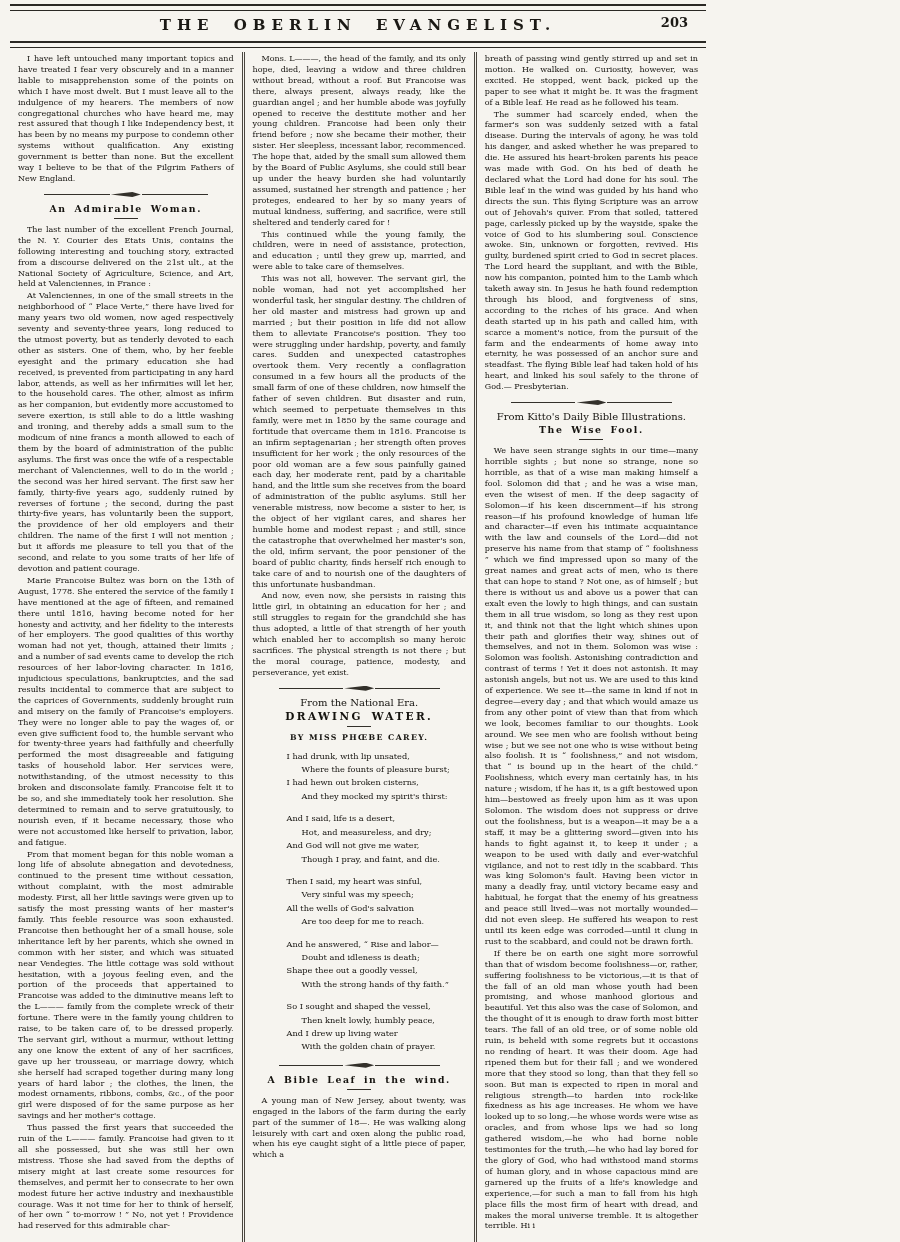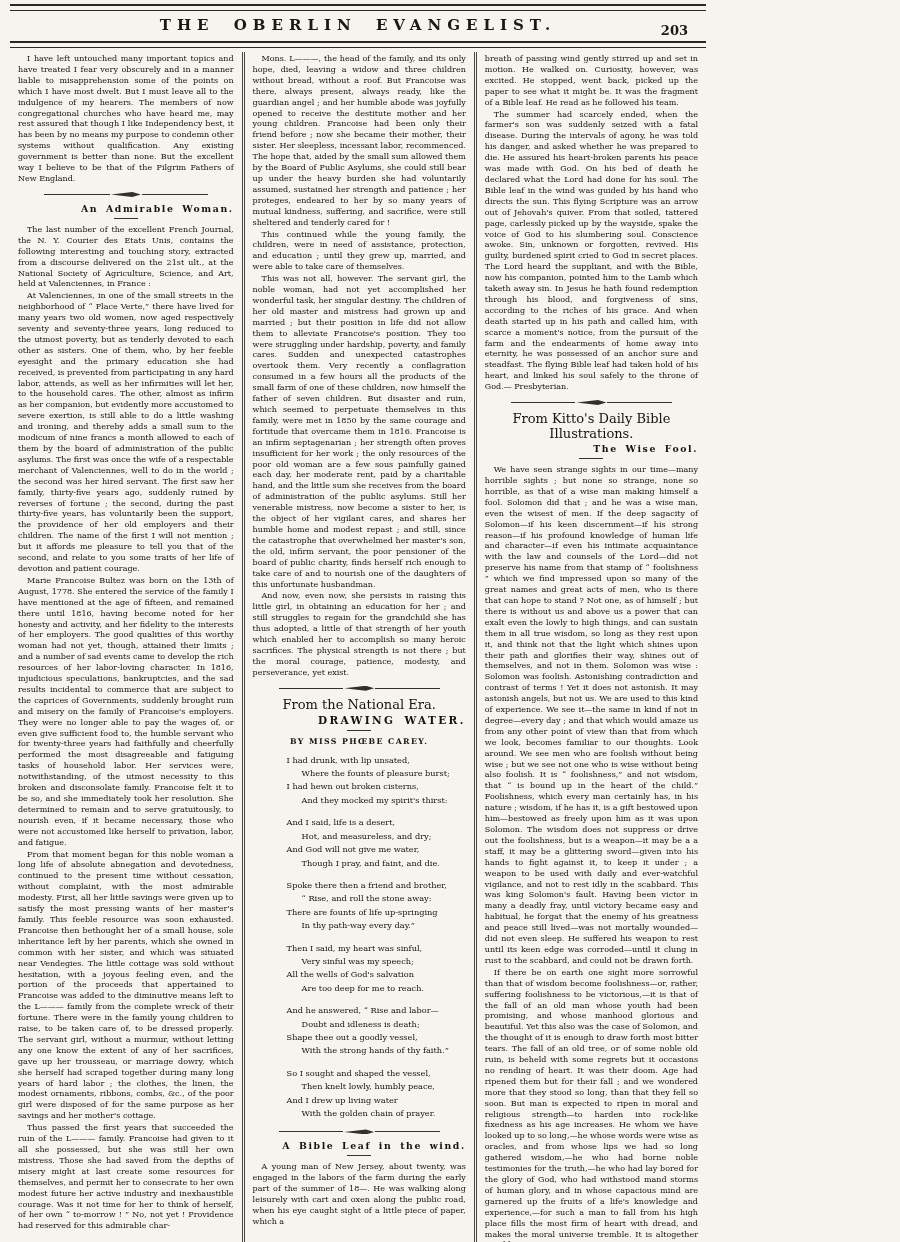--- a/index.html
+++ b/index.html
@@ -13,21 +13,21 @@
   .page { width:716px; height:1242px; position:relative; box-sizing:border-box; padding:4px 10px 0 10px; }
 
   
   .rule-double { height:4px; border-top:2px solid #2a2824; border-bottom:1px solid #2a2824; }
   .masthead-row { position:relative; height:26px; margin:2px 0; }
   .masthead-title {
     position:absolute; left:0; right:0; top:3px; margin:0;
     text-align:center; font-size:15px; font-weight:bold;
     letter-spacing:6px; word-spacing:8px; color:#1b1915;
   }
-  .page-number { position:absolute; right:18px; top:2px; font-size:13px; font-weight:bold; color:#1b1915;margin-top:8px; }
+  .page-number { position:absolute; right:18px; top:2px; font-size:13px; font-weight:bold; color:#1b1915; }
 
   
   .columns { display:flex; margin-top:4px; height:1196px; }
   .col { width:286px; box-sizing:border-box; padding:2px 8px 0 8px; overflow:hidden; }
   .col + .col { border-left:3px double #4a463f; }
 
   p.body-para {
     margin:0 0 1px 0;
     font-size:8px; line-height:10.9px;
     text-align:justify; text-indent:9px;
@@ -35,23 +35,23 @@
   p.noindent { text-indent:0; }
 
   
   .orn-divider { display:flex; align-items:center; margin:7px 26px 6px 26px; }
   .orn-divider .orn-line { flex:1; height:1px; background:#33302a; }
   .orn-divider .orn-dart {
     width:30px; height:5px; background:#33302a; margin:0 1px;
     clip-path:polygon(0 50%, 72% 0, 100% 50%, 72% 100%);
   }
 
-  .article-source { text-align:center; font-size:13px; margin:2px 0 2px 0; }
+  .article-source { text-align:center; font-size:10px; margin:2px 0 2px 0; }
   h2.article-title {
-    margin:2px 0 0 0; text-align:right;
+    margin:2px 0 0 0; text-align:center;
     font-size:9.3px; font-weight:bold; letter-spacing:1.6px; word-spacing:3px;
   }
   h2.display-title { font-size:10.5px; letter-spacing:2.4px; }
   .short-rule { width:24px; border-top:1px solid #33302a; margin:4px auto 6px auto; }
   .byline { text-align:center; font-size:7.8px; font-weight:bold; letter-spacing:1.4px; margin:2px 0 8px 0; }
 
   
   .poem { margin:4px 0 0 34px; }
   .stanza { margin:0 0 9px 0; }
   .poem-line { font-size:8.2px; line-height:13.4px; white-space:nowrap; }
@@ -116,26 +116,20 @@
           <div class="poem-line">I had hewn out broken cisterns,</div>
           <div class="poem-line pl-even">And they mocked my spirit's thirst:</div>
         </div>
         <div class="stanza">
           <div class="poem-line">And I said, life is a desert,</div>
           <div class="poem-line pl-even">Hot, and measureless, and dry;</div>
           <div class="poem-line">And God will not give me water,</div>
           <div class="poem-line pl-even">Though I pray, and faint, and die.</div>
         </div>
         <div class="stanza">
-          <div class="poem-line">Spoke there then a friend and brother,</div>
-          <div class="poem-line pl-even">“ Rise, and roll the stone away:</div>
-          <div class="poem-line">There are founts of life up-springing</div>
-          <div class="poem-line pl-even">In thy path-way every day.”</div>
-        </div>
-        <div class="stanza">
           <div class="poem-line">Then I said, my heart was sinful,</div>
           <div class="poem-line pl-even">Very sinful was my speech;</div>
           <div class="poem-line">All the wells of God's salvation</div>
           <div class="poem-line pl-even">Are too deep for me to reach.</div>
         </div>
         <div class="stanza">
           <div class="poem-line">And he answered, “ Rise and labor—</div>
           <div class="poem-line pl-even">Doubt and idleness is death;</div>
           <div class="poem-line">Shape thee out a goodly vessel,</div>
           <div class="poem-line pl-even">With the strong hands of thy faith.”</div>

